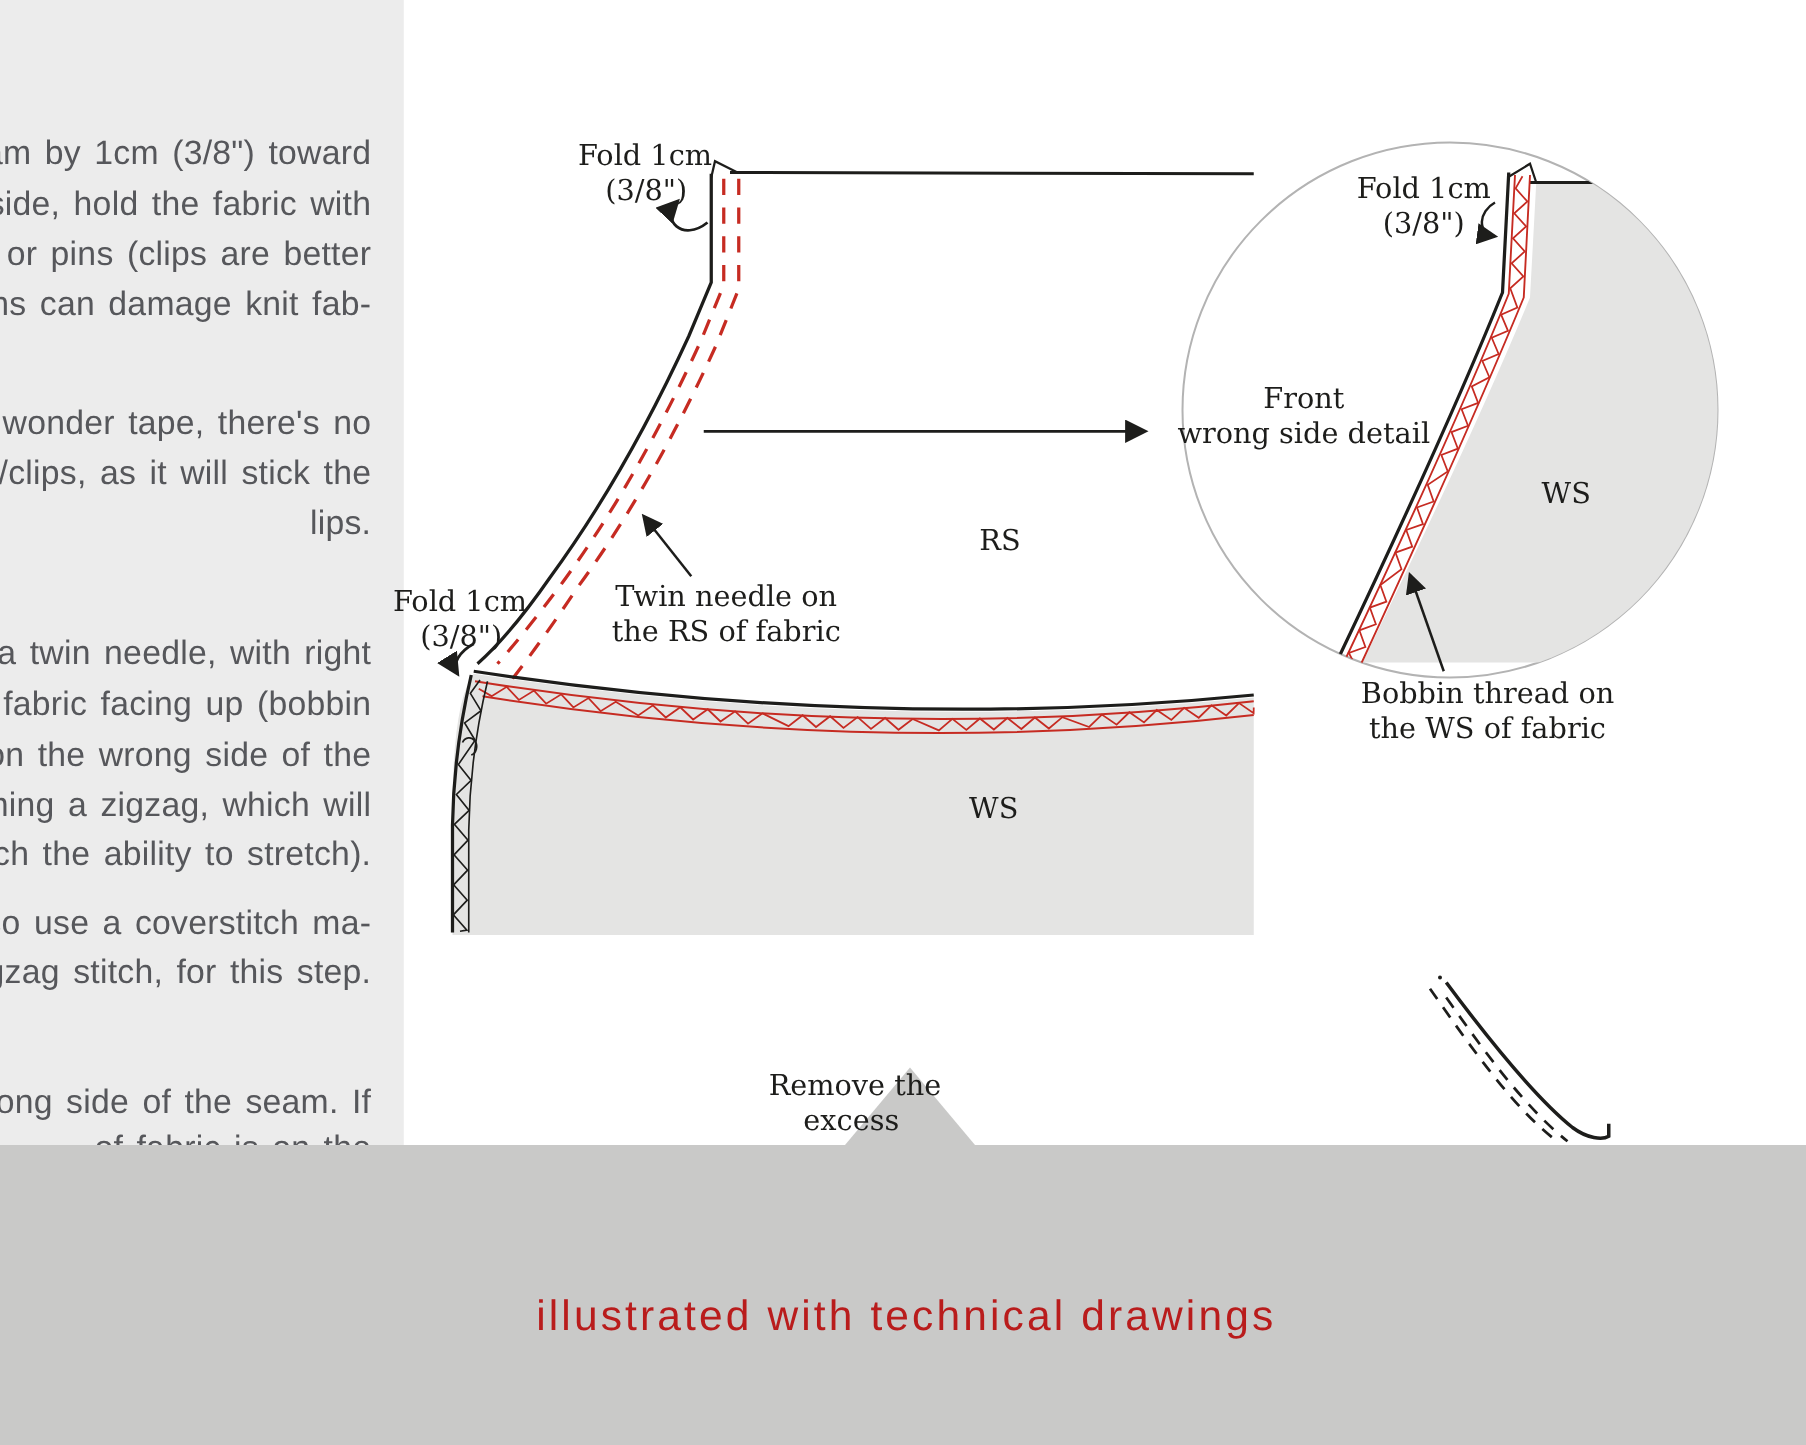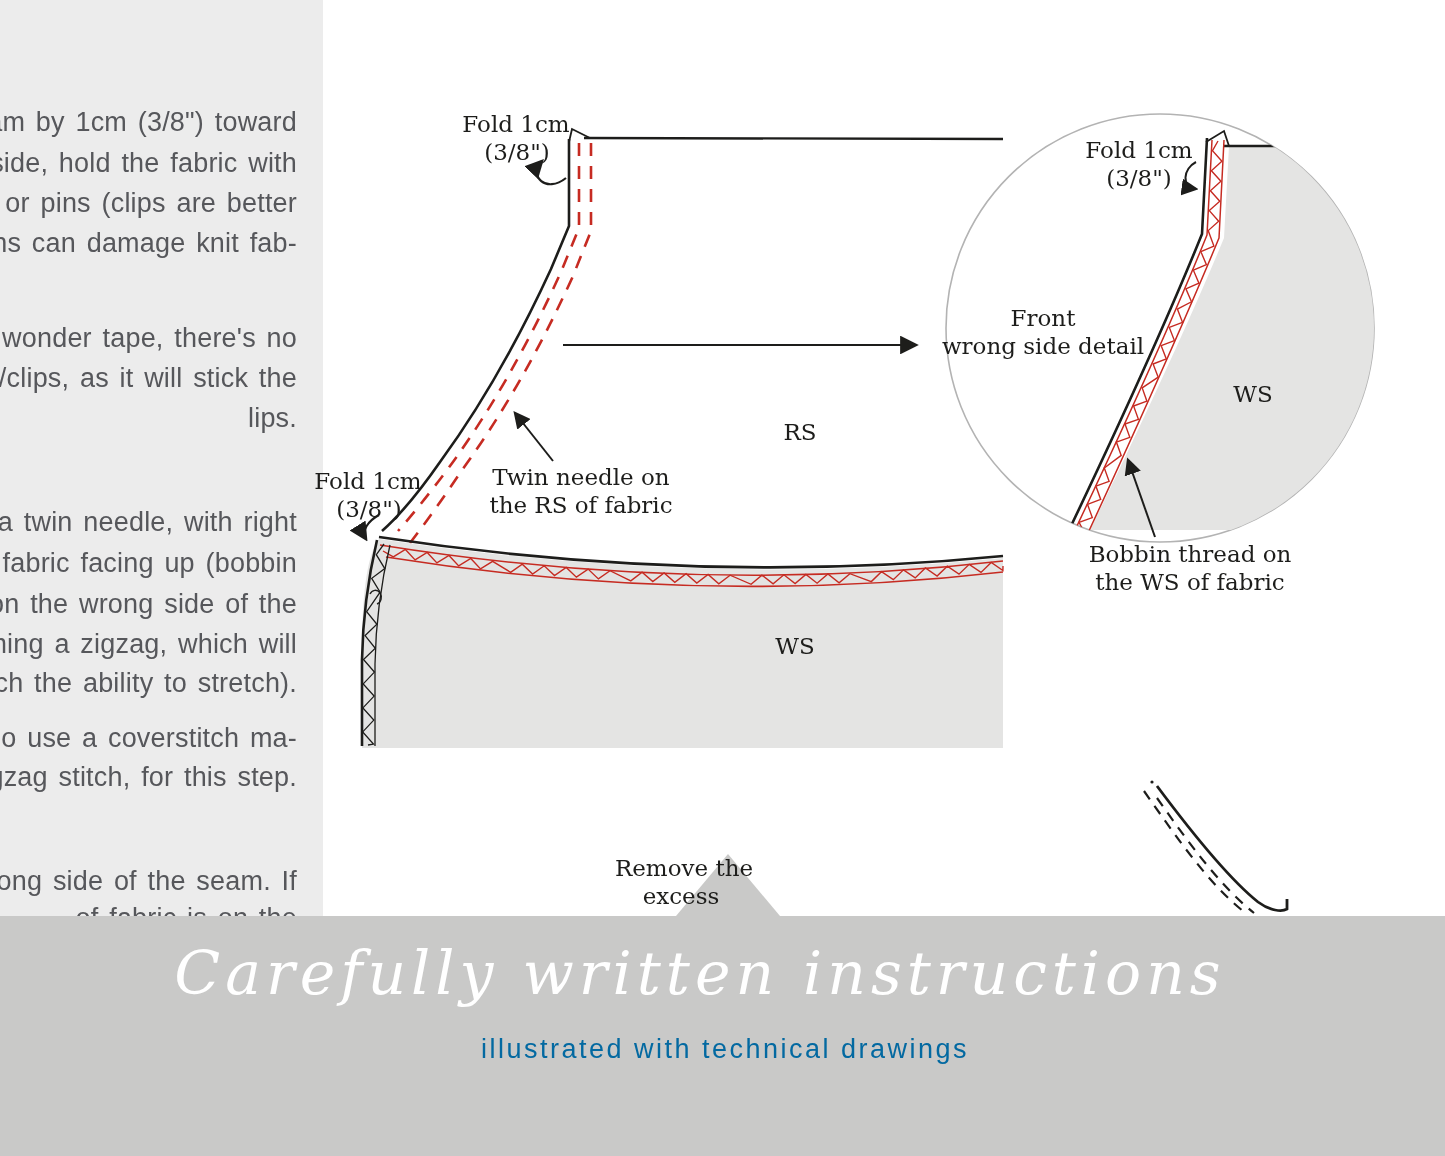--- a/index.html
+++ b/index.html
@@ -8,22 +8,22 @@
   
   #sidebar{position:absolute;left:0;top:0;width:323px;height:916px;background:#ececec;z-index:1;}
   #sidebar .tl{position:absolute;right:26px;white-space:nowrap;font-size:27px;line-height:30px;
                color:#56575b;letter-spacing:.2px;word-spacing:3px;}
   
   #banner{position:absolute;left:0;top:916px;width:1445px;height:240px;background:#c9c9c8;z-index:2;}
   #banner .notch{position:absolute;left:676px;top:-62px;width:0;height:0;
       border-left:52px solid transparent;border-right:52px solid transparent;border-bottom:62px solid #c9c9c8;}
   #banner .title{position:absolute;left:0;top:22px;width:1400px;text-align:center;color:#ffffff;
       font-family:"DejaVu Serif",serif;font-style:italic;font-size:60px;letter-spacing:5px;}
-  #banner .subtitle{position:absolute;left:10px;top:118px;width:1430px;text-align:center;color:#0369a1;
-      font-family:"Liberation Sans",sans-serif;font-weight:300;font-size:27px;letter-spacing:2.5px;}
+  #banner .subtitle{position:absolute;left:10px;top:118px;width:1430px;text-align:center;color:#b91c1c;
+      font-family:"Liberation Sans",sans-serif;font-weight:300;font-size:34px;letter-spacing:2.5px;}
   
   #diag{position:absolute;left:0;top:0;z-index:3;pointer-events:none;}
   text.slab{font-family:"DejaVu Serif",serif;font-size:23px;fill:#1d1d1b;}
 </style>
 </head>
 <body>
 
 <div id="stage">
 
   <div id="sidebar">
@@ -40,21 +40,20 @@
     <div class="tl" style="top:629px">orming a zigzag, which will</div>
     <div class="tl" style="top:668px">stitch the ability to stretch).</div>
     <div class="tl" style="top:723px">also use a coverstitch ma-</div>
     <div class="tl" style="top:762px">a zigzag stitch, for this step.</div>
     <div class="tl" style="top:866px">e wrong side of the seam. If</div>
     <div class="tl" style="top:903px">of fabric is on the</div>
   </div>
 
   <div id="banner">
     <div class="notch"></div>
-    <div class="title">Carefully written instructions</div>
     <div class="subtitle">illustrated with  technical drawings</div>
   </div>
 
   <svg id="diag" width="1445" height="1156" viewBox="0 0 1445 1156">
     <defs>
       <marker id="ah" viewBox="0 0 10 10" refX="8.5" refY="5" markerWidth="8.5" markerHeight="8.5" orient="auto">
         <path d="M0,0 L10,5 L0,10 z" fill="#1d1d1b"></path>
       </marker>
       <clipPath id="circClip">
           <circle cx="1160" cy="328" r="214"></circle>

